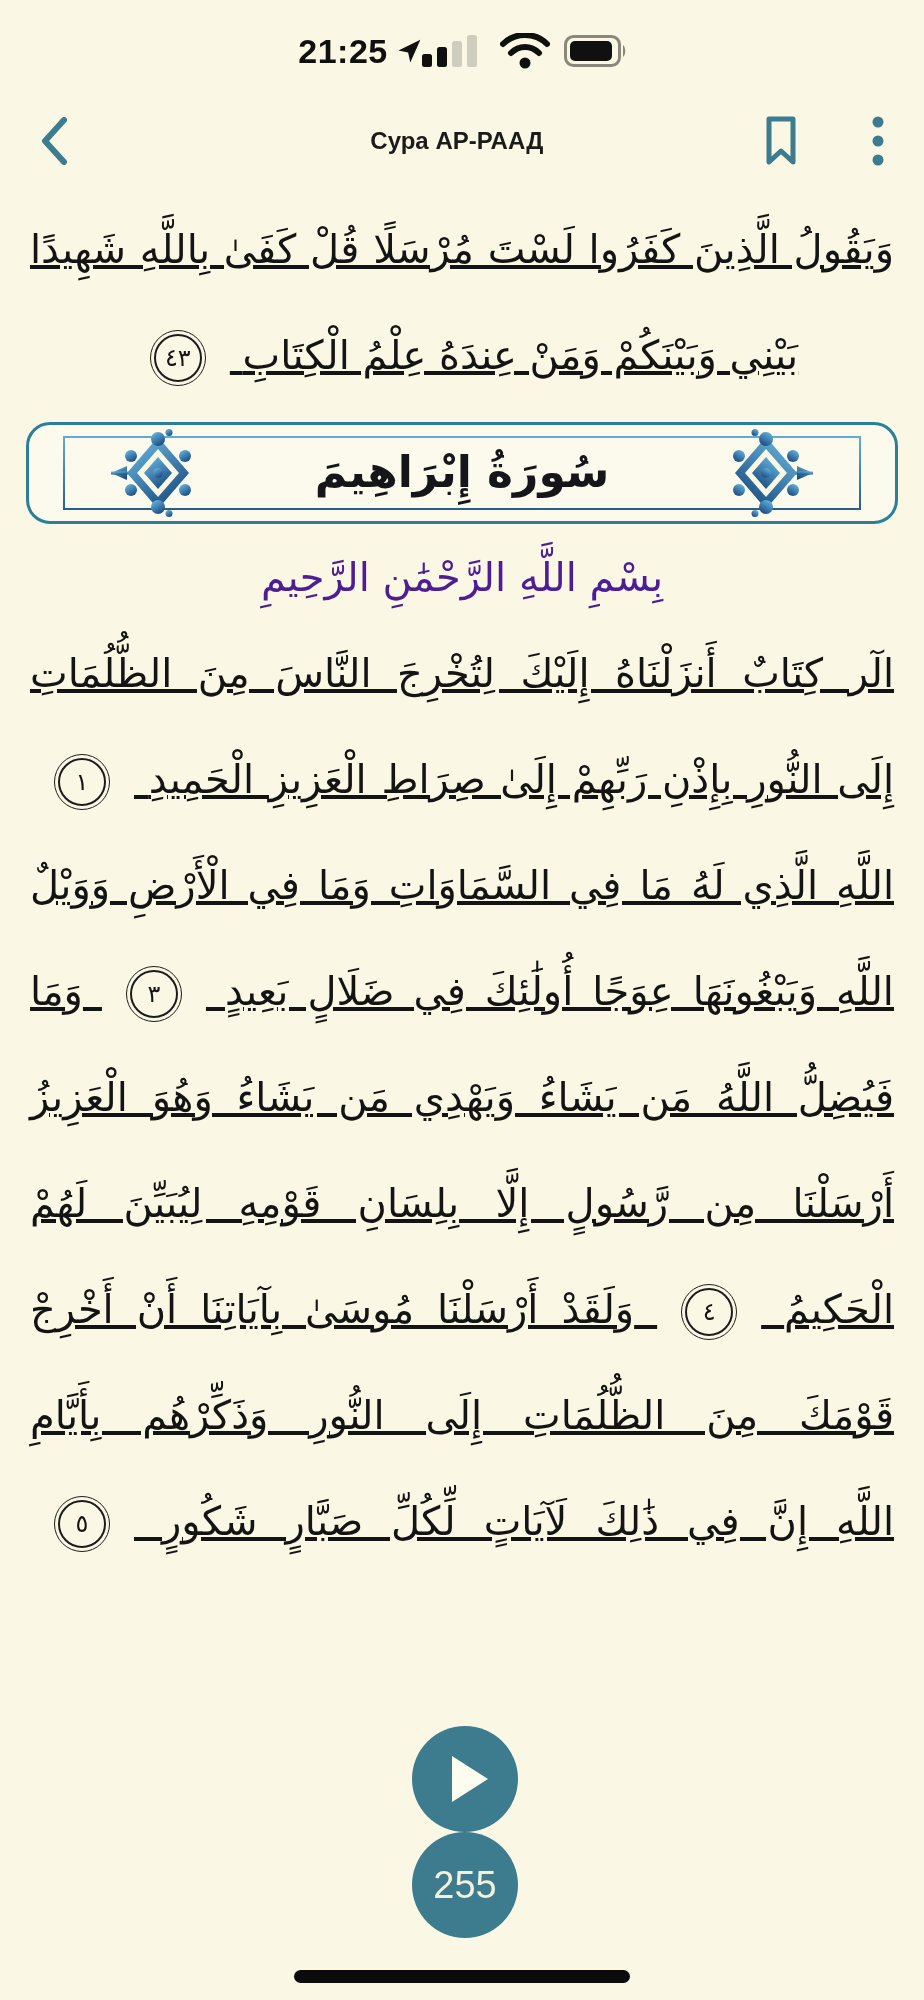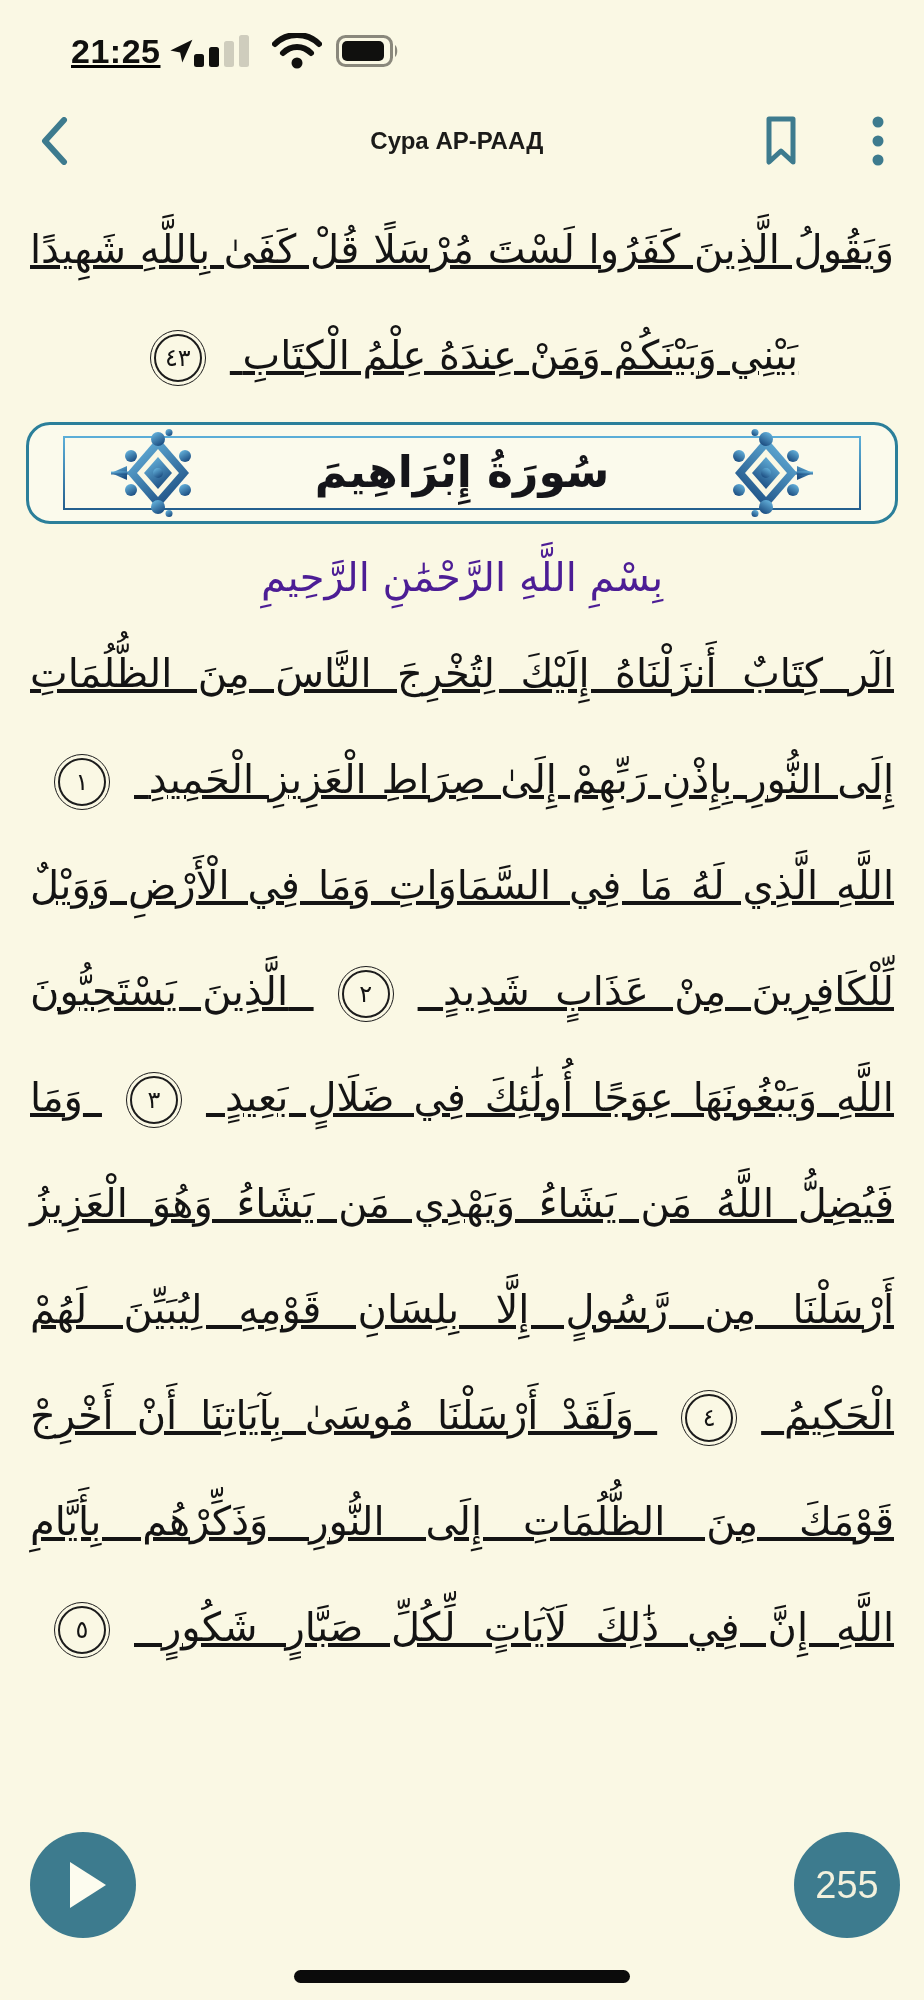--- a/index.html
+++ b/index.html
@@ -4,22 +4,22 @@
 <style>
   html,body{margin:0;padding:0;}
   body{background:#888;font-family:"Liberation Sans",sans-serif;}
   .screen{
     position:relative;width:924px;height:2000px;margin:0 auto;
     background:#faf8e4;overflow:hidden;
   }
   
   .status-bar{
     position:absolute;top:0;left:0;right:0;height:92px;
-    display:flex;align-items:center;justify-content:flex-start;
-    padding:10px 42px 0 71px;box-sizing:border-box;text-decoration:underline;
+    display:flex;align-items:center;justify-content:center;
+    padding:10px 42px 0 44px;box-sizing:border-box;
   }
   .sb-left{display:flex;align-items:center;gap:8px;}
   .sb-time{font-size:34px;font-weight:700;color:#10100e;letter-spacing:.5px;}
   .sb-right{display:flex;align-items:center;gap:14px;}
   
   .nav-bar{
     position:absolute;top:100px;left:0;right:0;height:82px;
     display:flex;align-items:center;
     padding:0 36px;box-sizing:border-box;
   }
@@ -75,21 +75,21 @@
   }
   .bismillah{
     direction:rtl;text-align:center;
     font-family:"DejaVu Sans",sans-serif;
     font-size:40px;color:#4c1d95;
     height:86px;line-height:86px;
   }
   
   .footer{
     position:absolute;left:30px;right:24px;bottom:62px;
-    display:flex;align-items:center;justify-content:space-between;
+    display:flex;align-items:center;justify-content:space-between;flex-direction:column;
   }
   .play-btn{
     width:106px;height:106px;border-radius:50%;border:none;cursor:pointer;
     background:#3d7b8e;display:flex;align-items:center;justify-content:center;
   }
   .play-tri{
     display:block;width:0;height:0;margin-left:10px;
     border-left:36px solid #fdfcef;
     border-top:23px solid transparent;
     border-bottom:23px solid transparent;
@@ -210,21 +210,20 @@
       </svg>
       <div class="surah-title">سُورَةُ إِبْرَاهِيمَ</div>
     </div>
 
     <div class="bismillah">بِسْمِ اللَّهِ الرَّحْمَٰنِ الرَّحِيمِ</div>
 
     <div id="post-banner-lines">
         <div class="qline"><span class="qtext">الٓر كِتَابٌ أَنزَلْنَاهُ إِلَيْكَ لِتُخْرِجَ النَّاسَ مِنَ الظُّلُمَاتِ</span> </div>
         <div class="qline"><span class="qtext">إِلَى النُّورِ بِإِذْنِ رَبِّهِمْ إِلَىٰ صِرَاطِ الْعَزِيزِ الْحَمِيدِ</span> <span class="ayah-marker">١</span> </div>
         <div class="qline"><span class="qtext">اللَّهِ الَّذِي لَهُ مَا فِي السَّمَاوَاتِ وَمَا فِي الْأَرْضِ وَوَيْلٌ</span> </div>
-        <div class="qline"><span class="qtext">لِّلْكَافِرِينَ مِنْ عَذَابٍ شَدِيدٍ</span> <span class="ayah-marker">٢</span> <span class="qtext">الَّذِينَ يَسْتَحِبُّونَ</span> </div>
         <div class="qline"><span class="qtext">اللَّهِ وَيَبْغُونَهَا عِوَجًا أُولَٰئِكَ فِي ضَلَالٍ بَعِيدٍ</span> <span class="ayah-marker">٣</span> <span class="qtext">وَمَا</span> </div>
         <div class="qline"><span class="qtext">فَيُضِلُّ اللَّهُ مَن يَشَاءُ وَيَهْدِي مَن يَشَاءُ وَهُوَ الْعَزِيزُ</span> </div>
         <div class="qline"><span class="qtext">أَرْسَلْنَا مِن رَّسُولٍ إِلَّا بِلِسَانِ قَوْمِهِ لِيُبَيِّنَ لَهُمْ</span> </div>
         <div class="qline"><span class="qtext">الْحَكِيمُ</span> <span class="ayah-marker">٤</span> <span class="qtext">وَلَقَدْ أَرْسَلْنَا مُوسَىٰ بِآيَاتِنَا أَنْ أَخْرِجْ</span> </div>
         <div class="qline"><span class="qtext">قَوْمَكَ مِنَ الظُّلُمَاتِ إِلَى النُّورِ وَذَكِّرْهُم بِأَيَّامِ</span> </div>
         <div class="qline"><span class="qtext">اللَّهِ إِنَّ فِي ذَٰلِكَ لَآيَاتٍ لِّكُلِّ صَبَّارٍ شَكُورٍ</span> <span class="ayah-marker">٥</span> </div>
       </div>
   </div>
 
   <div class="footer">

